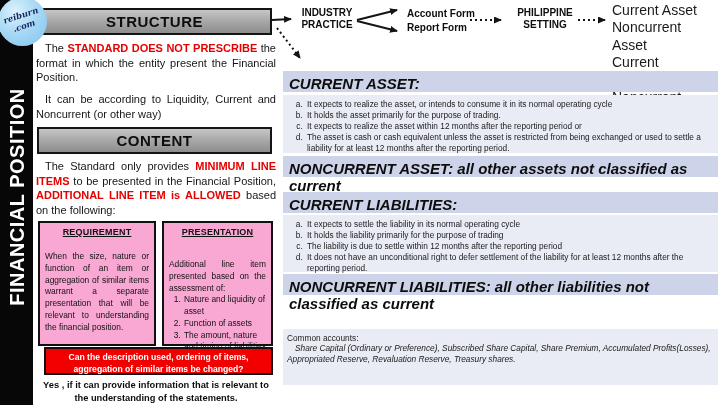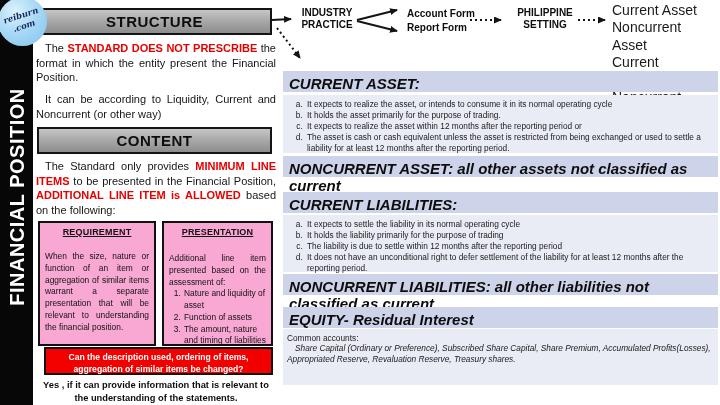--- a/index.html
+++ b/index.html
@@ -96,21 +96,21 @@
     <span>CONTENT</span>
   </div>
   <p class="lpara" style="top:159px;"><span>The Standard only provides </span><span class="red">MINIMUM LINE ITEMS</span><span> to be presented in the Financial Position, </span><span class="red">ADDITIONAL LINE ITEM is ALLOWED</span><span> based on the following:</span></p>
 
   <div class="dbox reqbox">
     <div class="boxhdr">REQUIREMENT</div>
     <p class="boxtext req">When the size, nature or function of an item or aggregation of similar items warrant a separate presentation that will be relevant to understanding the financial position.</p>
   </div>
   <div class="dbox presbox">
     <div class="boxhdr">PRESENTATION</div>
-    <p class="boxtext" style="margin-top:16px;">Additional line item presented based on the assessment of:</p>
+    <p class="boxtext" style="margin-top:22px;">Additional line item presented based on the assessment of:</p>
     <ol class="numlist">
       <li>Nature and liquidity of asset</li>
       <li>Function of assets</li>
       <li>The amount, nature and timing of liabilities</li>
     </ol>
   </div>
 
   <div class="qbox">Can the description used, ordering of items, aggregation of similar items be changed?</div>
   <div class="answer">Yes , if it can provide information that is relevant to the understanding of the statements.</div>
 
@@ -147,19 +147,18 @@
   <div class="panel" style="top:215px;height:57px;">
     <ol class="abclist">
       <li>It expects to settle the liability in its normal operating cycle</li>
       <li>It holds the liability primarily for the purpose of trading</li>
       <li>The liability is due to settle within 12 months after the reporting period</li>
       <li>It does not have an unconditional right to defer settlement of the liability for at least 12 months after the reporting period.</li>
     </ol>
   </div>
   <div class="band" style="top:274px;">NONCURRENT LIABILITIES:  all other liabilities not classified as current</div>
 
-  <div class="band" style="top:307px;">EQUITY- Residual Interest</div>
   <div class="panel equity" style="top:329px;height:56px;">
     <div class="common">Common accounts:</div>
     <div class="accounts">Share Capital (Ordinary or Preference), Subscribed Share Capital, Share Premium, Accumulated Profits(Losses), Appropriated Reserve, Revaluation Reserve, Treasury shares.</div>
   </div>
 
 </div>
 
 </body></html>

